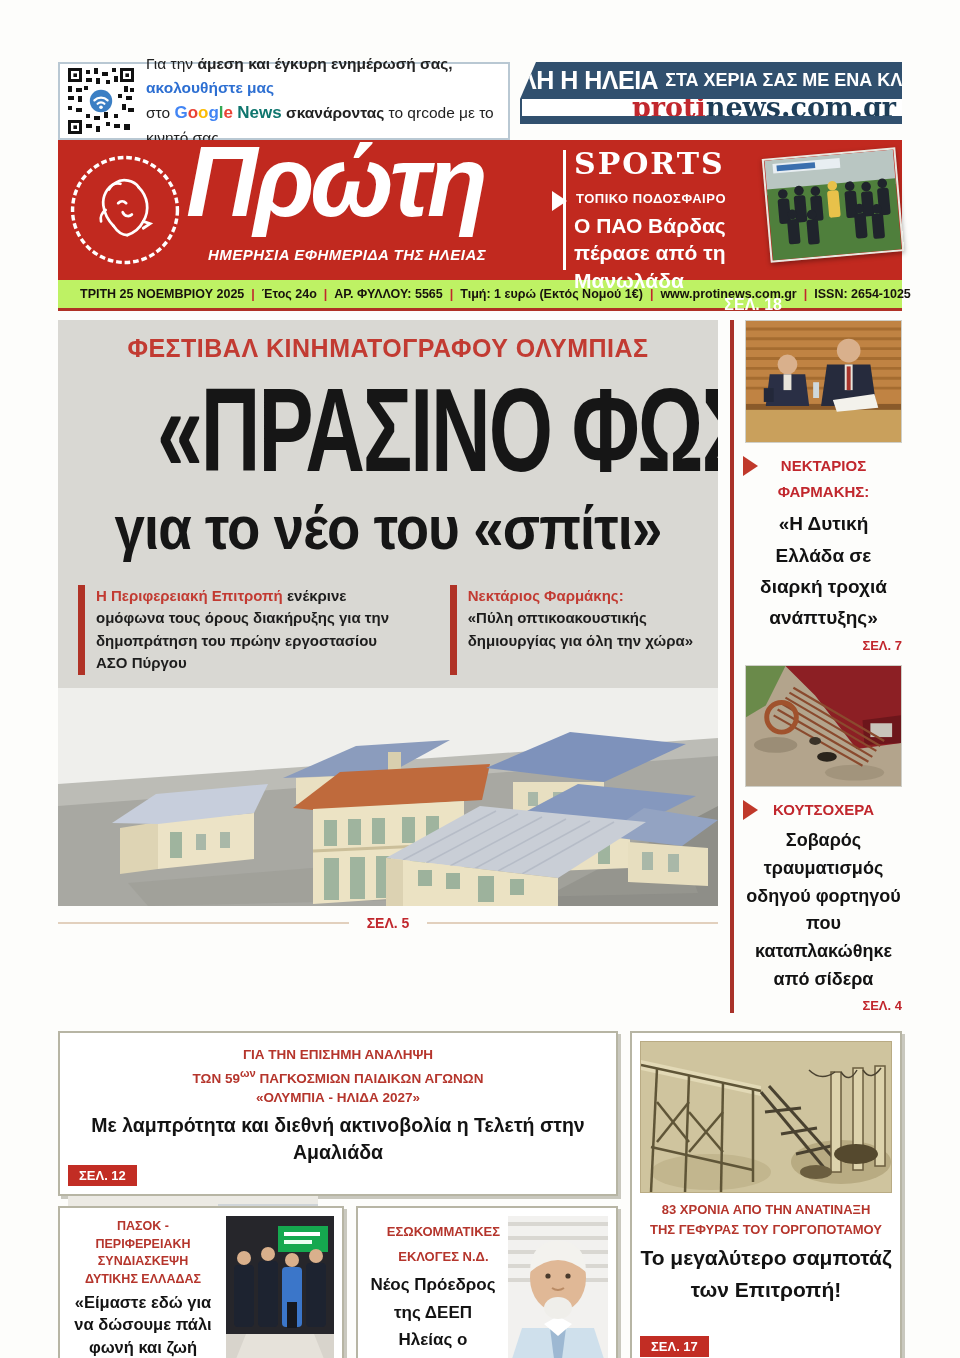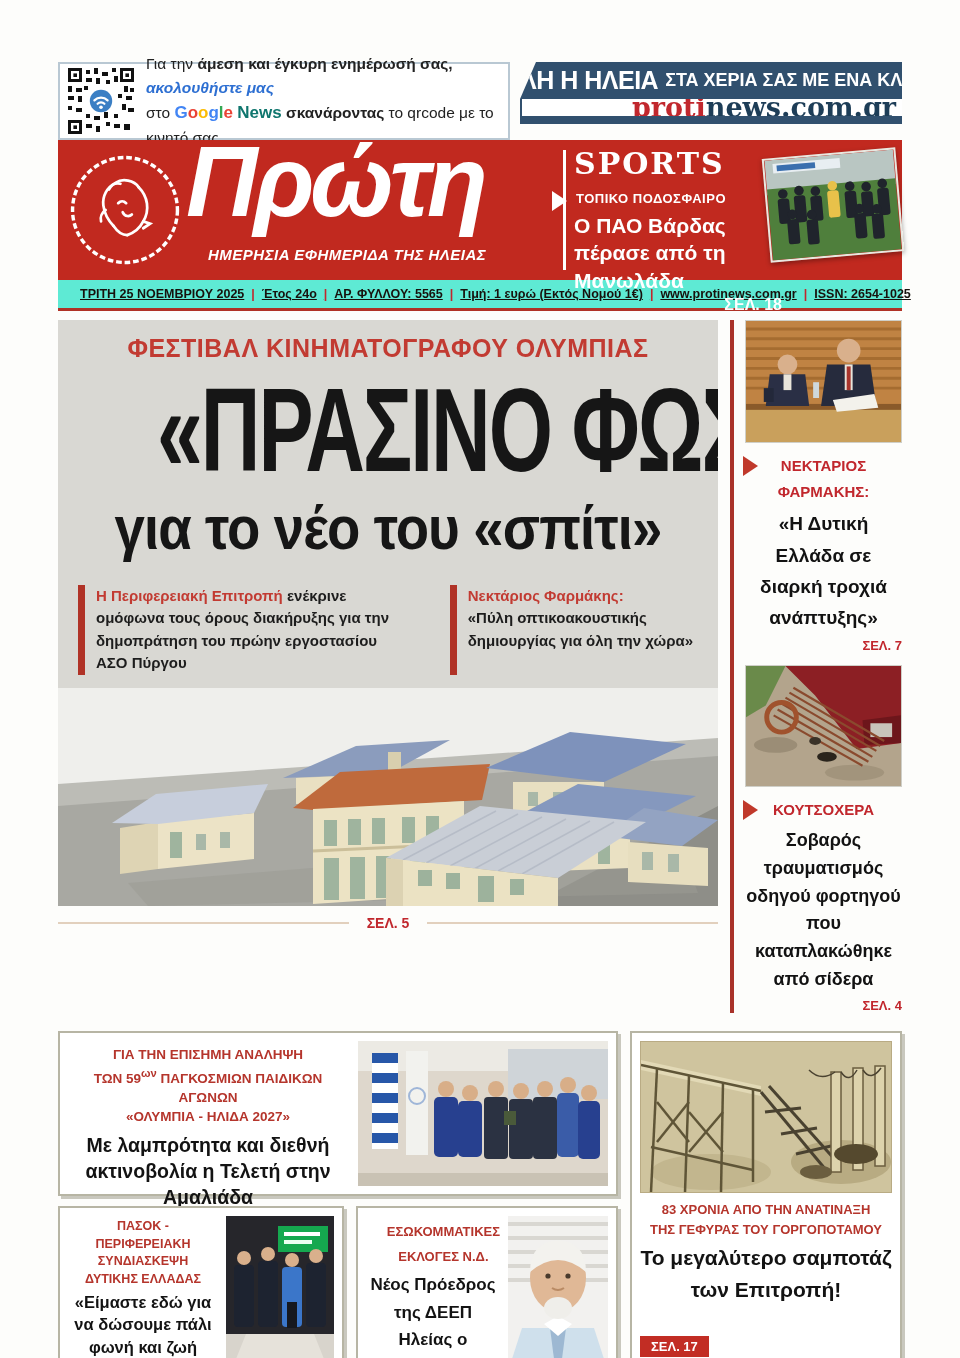--- a/index.html
+++ b/index.html
@@ -6,21 +6,21 @@
   html,body { width:960px; height:1358px; }
   body { background:#fdfdfb; font-family:"Liberation Sans",sans-serif; position:relative; overflow:hidden; }
   .page { position:absolute; left:58px; top:62px; width:844px; }
 
   
   .topbar { display:flex; height:78px; }
   .qrbox { width:452px; background:#fff; border:2px solid #b9c8d3; display:flex; align-items:center; gap:12px; padding:4px 8px; }
   .qrbox svg { width:66px; height:66px; flex:0 0 auto; }
   .qrtext { font-size:15.5px; line-height:1.55; color:#222; font-weight:bold; }
   .qrtext .plain { font-weight:normal; }
-  .qrtext .blue { color:#2d6fd2;font-style:italic; }
+  .qrtext .blue { color:#2d6fd2; }
   .gN { font-size:17px; font-weight:bold; }
   .g1,.g4 { color:#4285F4; } .g2,.g6 { color:#EA4335; } .g3 { color:#FBBC05; } .g5 { color:#34A853; }
   .gword { color:#0f766e; font-weight:bold; font-size:17px; }
   .bannercol { margin-left:auto; width:382px; display:flex; flex-direction:column; }
   .banner { height:37px; background:#31506e; clip-path:polygon(16px 0,100% 0,100% 100%,0 100%); color:#fff; display:flex; align-items:center; justify-content:center; gap:7px; white-space:nowrap; }
   .banner .big { font-size:25px; font-weight:bold; letter-spacing:-.5px; }
   .banner .small { font-size:18px; font-weight:bold; }
   .siteline { height:17px; background:#fff; display:flex; align-items:center; justify-content:flex-end; padding-right:6px; font-family:"DejaVu Serif",serif; font-weight:bold; font-size:27px; border-left:2px solid #31506e; }
   .siteline .red { color:#c1272d; } .siteline .dark { color:#1d3d57; }
   .navystrip { height:8px; background:#31506e; }
@@ -35,21 +35,21 @@
   .sports-title { font-family:"DejaVu Serif",serif; font-weight:bold; font-size:30px; letter-spacing:2px; }
   .sports-kicker-row { position:relative; margin-top:8px; padding-left:2px; }
   .sports-arrow { position:absolute; left:-22px; top:2px; width:0; height:0; border-left:15px solid #fff; border-top:10px solid transparent; border-bottom:10px solid transparent; }
   .sports-kicker { font-size:13px; font-weight:bold; letter-spacing:.5px; }
   .sports-head { margin-top:5px; font-size:21px; font-weight:bold; line-height:1.3; }
   .sports-page { text-align:right; font-size:16px; font-weight:bold; margin-top:2px; }
   .teamphoto { position:absolute; right:2px; top:13px; width:134px; height:104px; transform:rotate(-5deg); box-shadow:0 2px 5px rgba(0,0,0,.35); border:2px solid #e8e8e0; }
   .teamphoto svg { width:100%; height:100%; display:block; }
 
   
-  .datebar { height:31px; background:#5eead4; border-bottom:3px solid #b03226; display:flex; align-items:center; gap:7px; padding-left:22px; font-size:12.5px; font-weight:bold; color:#17120d; white-space:nowrap;text-decoration:underline; }
+  .datebar { height:31px; background:#bef264; border-bottom:3px solid #b03226; display:flex; align-items:center; gap:7px; padding-left:22px; font-size:12.5px; font-weight:bold; color:#17120d; white-space:nowrap; }
   .datebar .sep { color:#c1272d; }
 
   
   .mainrow { margin-top:9px; display:flex; gap:12px; }
   .main-left { width:660px; }
   .graybox { background:#d9d8d3; height:586px; position:relative; padding-top:14px; overflow:hidden; }
   .mk { text-align:center; color:#c23b32; font-weight:bold; font-size:25px; letter-spacing:.5px; }
   .h1line { margin-top:4px; text-align:center; font-size:118px; font-weight:bold; color:#161616; white-space:nowrap; transform:scaleX(.7); transform-origin:50% 50%; line-height:1.08; letter-spacing:-3px; }
   .h2line { margin-top:0px; text-align:center; font-size:62px; font-weight:bold; color:#161616; white-space:nowrap; transform:scaleX(.88); transform-origin:50% 50%; line-height:1.1; letter-spacing:-1px; }
   .blurbs { display:flex; gap:44px; padding:0 20px; margin-top:22px; }
@@ -72,21 +72,21 @@
   .sb-head.s2 { font-size:18px; line-height:1.55; }
   .sb-page { text-align:right; color:#c1272d; font-weight:bold; font-size:13px; margin-top:4px; }
   .sb-story2 { margin-top:12px; }
 
   
   .bottomgrid { margin-top:18px; display:flex; gap:12px; }
   .bg-left { width:560px; }
   .card { background:#fff; border:2px solid #b7b5a4; box-shadow:3px 3px 0 rgba(150,148,130,.5); padding:8px; }
   .badge { display:inline-block; background:#c22d24; color:#fff; font-weight:bold; font-size:13px; padding:3px 11px; }
   .kick { color:#b5352c; font-weight:bold; text-align:center; }
-  .card-olympia { height:165px; display:flex; gap:10px; }
+  .card-olympia { height:165px; display:flex; gap:10px;flex-direction:column; }
   .card-olympia .txt { flex:1; display:flex; flex-direction:column; align-items:center; padding-top:4px; }
   .card-olympia .kick { font-size:13.5px; line-height:1.45; }
   .card-olympia .head { font-size:19.5px; font-weight:bold; text-align:center; line-height:1.35; margin-top:5px; color:#131313; }
   .card-olympia .badge { align-self:flex-start; margin-top:auto; }
   .card-olympia .photo { width:250px; }
   .photo svg { width:100%; height:100%; display:block; }
   .row2 { margin-top:10px; display:flex; gap:12px; }
   .card-pasok { width:286px; height:163px; display:flex; gap:8px; }
   .card-pasok .txt { flex:1; display:flex; flex-direction:column; align-items:center; padding-top:2px; }
   .card-pasok .kick { font-size:12.5px; line-height:1.4; }

